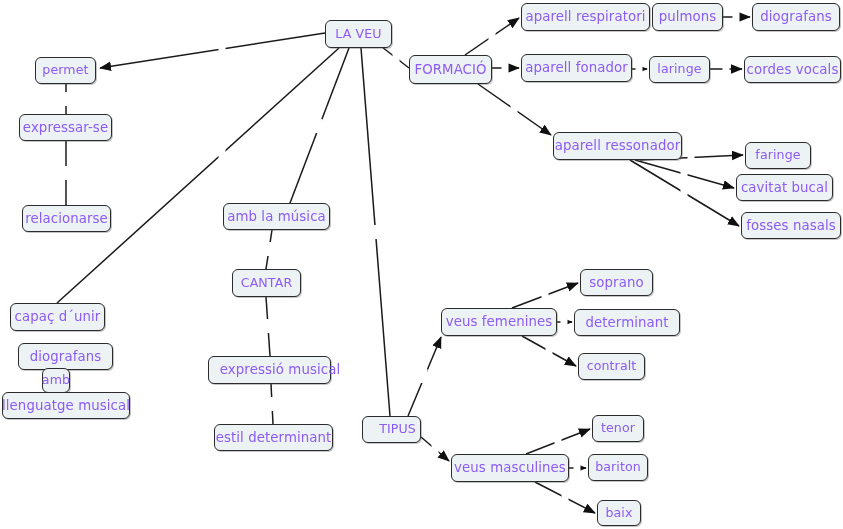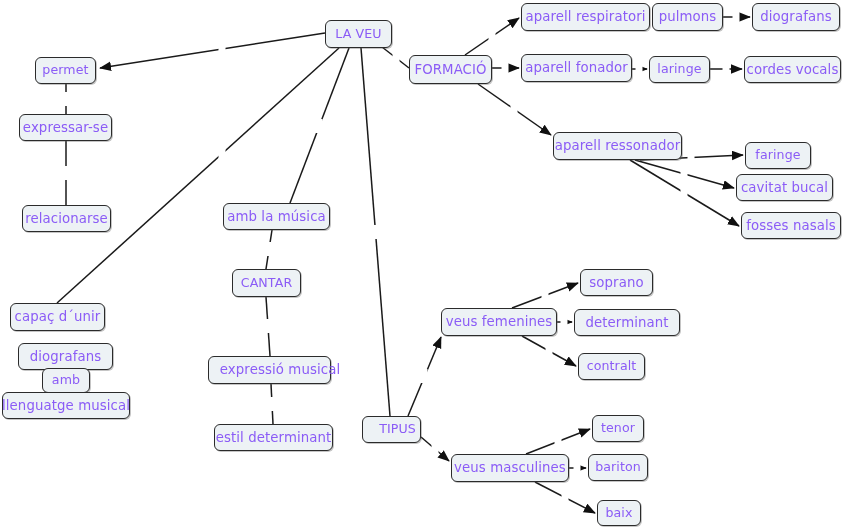--- a/index.html
+++ b/index.html
@@ -118,21 +118,21 @@
         <rect x="561.5" y="490" width="7" height="14" fill="#ffffff"></rect>
       </g>
   </svg>
   <div id="nodes-group">
       <div class="node small" style="left: 325px; top: 20px; width: 67px; height: 28px; background: rgb(237, 242, 245); border-color: rgb(43, 43, 43);">LA VEU</div>
       <div class="node small" style="left: 35px; top: 57px; width: 61px; height: 27px; background: rgb(237, 242, 245); border-color: rgb(43, 43, 43);">permet</div>
       <div class="node" style="left: 19px; top: 114px; width: 93px; height: 27px; background: rgb(237, 242, 245); border-color: rgb(43, 43, 43);">expressar-se</div>
       <div class="node" style="left: 22px; top: 205px; width: 89px; height: 27px; background: rgb(237, 242, 245); border-color: rgb(43, 43, 43);">relacionarse</div>
       <div class="node" style="left: 10px; top: 303px; width: 95px; height: 28px; background: rgb(237, 242, 245); border-color: rgb(43, 43, 43);">capaç d´unir</div>
       <div class="node" style="left: 18px; top: 343px; width: 95px; height: 27px; background: rgb(237, 242, 245); border-color: rgb(43, 43, 43);">diografans</div>
-      <div class="node small" style="left: 42px; top: 368px; width: 48px; height: 25px; background: rgb(237, 242, 245); border-color: rgb(43, 43, 43);">amb</div>
+      <div class="node small" style="left: 42px; top: 368px; width: 28px; height: 25px; background: rgb(237, 242, 245); border-color: rgb(43, 43, 43);">amb</div>
       <div class="node" style="left: 2px; top: 392px; width: 128px; height: 27px; background: rgb(237, 242, 245); border-color: rgb(43, 43, 43);">llenguatge musical</div>
       <div class="node" style="left: 223px; top: 203px; width: 107px; height: 27px; background: rgb(237, 242, 245); border-color: rgb(43, 43, 43);">amb la música</div>
       <div class="node small" style="left: 232px; top: 269px; width: 69px; height: 28px; background: rgb(237, 242, 245); border-color: rgb(43, 43, 43);">CANTAR</div>
       <div class="node" style="left: 208px; top: 356px; width: 123px; height: 28px; background: rgb(237, 242, 245); border-color: rgb(43, 43, 43); padding-left: 21px;">expressió musical</div>
       <div class="node" style="left: 214px; top: 424px; width: 119px; height: 27px; background: rgb(237, 242, 245); border-color: rgb(43, 43, 43);">estil determinant</div>
       <div class="node" style="left: 409px; top: 55px; width: 83px; height: 29px; background: rgb(237, 242, 245); border-color: rgb(43, 43, 43);">FORMACIÓ</div>
       <div class="node" style="left: 521px; top: 3px; width: 129px; height: 28px; background: rgb(237, 242, 245); border-color: rgb(43, 43, 43);">aparell respiratori</div>
       <div class="node" style="left: 652px; top: 3px; width: 71px; height: 28px; background: rgb(237, 242, 245); border-color: rgb(43, 43, 43);">pulmons</div>
       <div class="node" style="left: 752px; top: 3px; width: 88px; height: 28px; background: rgb(237, 242, 245); border-color: rgb(43, 43, 43);">diografans</div>
       <div class="node" style="left: 521px; top: 54px; width: 111px; height: 28px; background: rgb(237, 242, 245); border-color: rgb(43, 43, 43);">aparell fonador</div>

